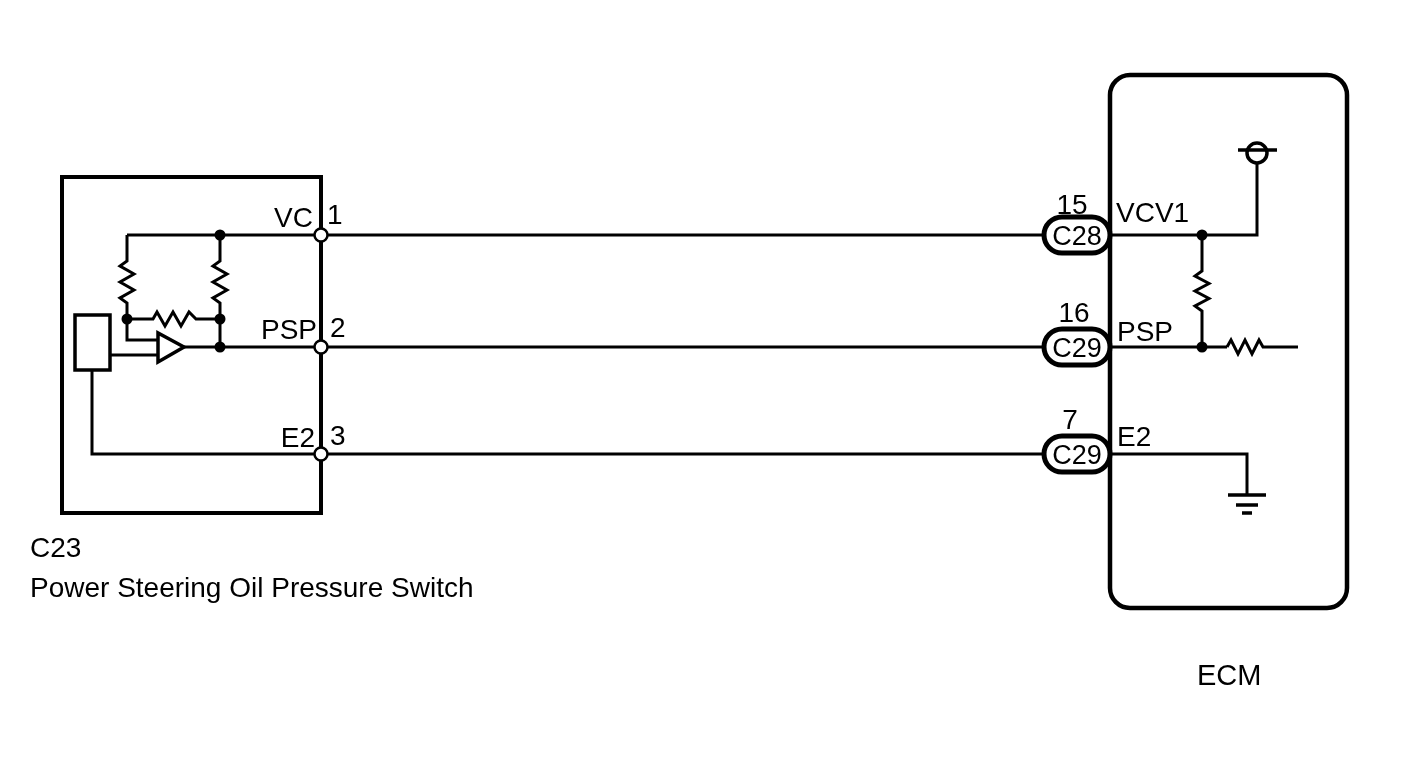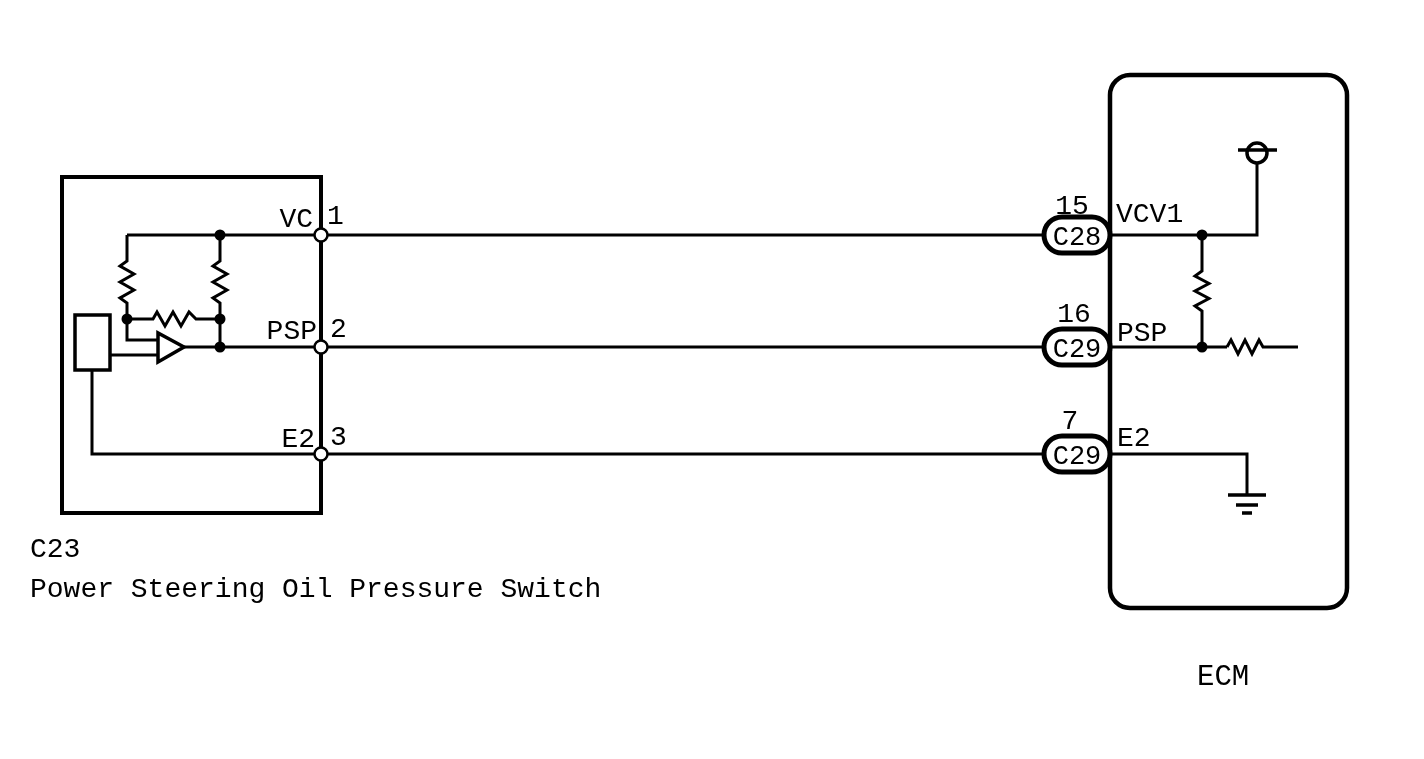--- a/index.html
+++ b/index.html
@@ -5,21 +5,21 @@
   html, body {
     margin: 0;
     padding: 0;
     background: #ffffff;
   }
   .canvas {
     position: relative;
     width: 1424px;
     height: 759px;
     background: #ffffff;
-    font-family: Liberation Mono, monospace;
+    font-family: Liberation Sans, sans-serif;
   }
   svg { display: block; }
 
   .wire {
     fill: none;
     stroke: #000000;
     stroke-width: 3;
     stroke-linecap: butt;
     stroke-linejoin: miter;
   }

